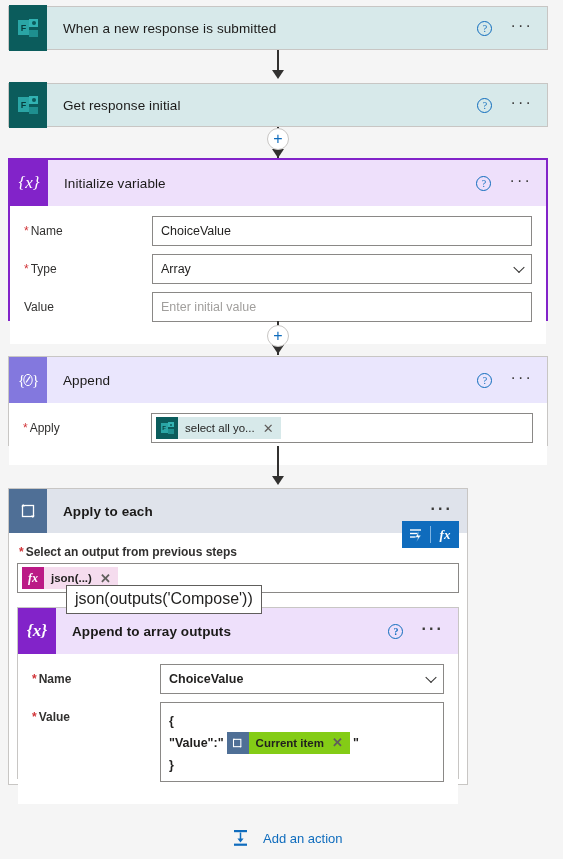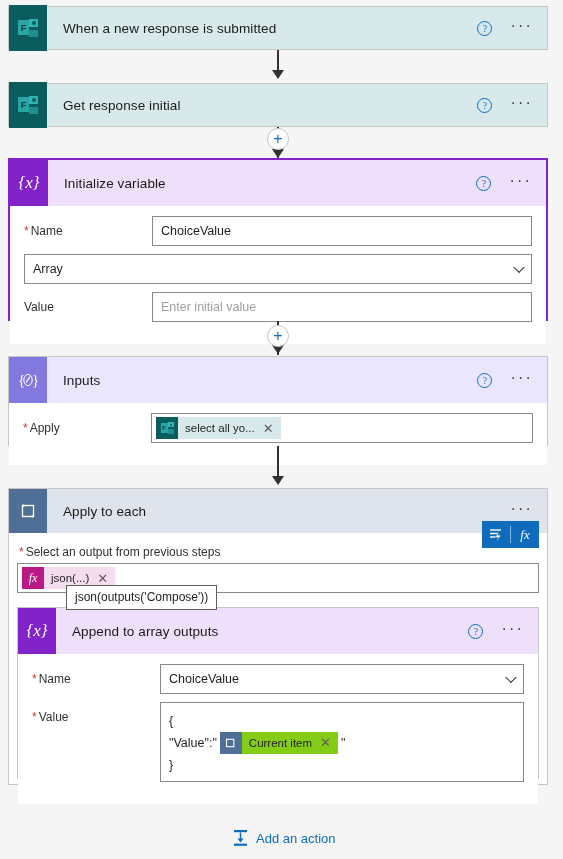--- a/index.html
+++ b/index.html
@@ -227,21 +227,21 @@
     display: flex;
     align-items: center;
     padding: 0 4px;
   }
 
   
   .tooltip {
     position: absolute;
     background: #ffffff;
     border: 1px solid #605e5c;
-    font-size: 12px;
+    font-size: 16px;
     color: #201f1e;
     padding: 4px 8px 5px 8px;
     white-space: nowrap;
     z-index: 40;
   }
 
   
   .conn { position: absolute; }
   .conn-line { position: absolute; width: 1.6px; background: #323130; left: 0; top: 0; }
   .arrow-head {
@@ -264,21 +264,21 @@
     line-height: 0;
     cursor: pointer;
     z-index: 5;
   }
 
   
   .add-action {
     position: absolute;
     display: flex;
     align-items: center;
-    gap: 7px;
+    gap: 14px;
     color: #0f6cbd;
     font-size: 13px;
     cursor: pointer;
   }
   .value-line { font-size: 12.5px; color: #201f1e; line-height: 22px; display:flex; align-items:center;}
 </style>
 </head>
 <body>
 
 <div id="canvas">
@@ -348,20 +348,23 @@
       <div class="field-row">
         <div class="field-label">
           <span class="req">*</span><span>Name</span>
         </div>
         <div class="field-ctl">
           <span>ChoiceValue</span>
         </div>
       </div>
 
       <div class="field-row">
+        <div class="field-label">
+          <span class="req">*</span><span>Type</span>
+        </div>
         <div class="field-ctl">
           <span>Array</span>
           <span class="chev"></span>
         </div>
       </div>
 
       <div class="field-row">
         <div class="field-label">
           <span>Value</span>
         </div>
@@ -384,21 +387,21 @@
   <div class="card compose-card" style="left:8px; top:356px; width:540px; height:90px;">
     <div class="card-head">
       <div class="card-icon compose-ico">
         <svg width="22" height="20" viewBox="0 0 22 20">
           <text x="1" y="15" font-family="Liberation Serif, serif" font-size="15" fill="#ffffff">{</text>
           <text x="15" y="15" font-family="Liberation Serif, serif" font-size="15" fill="#ffffff">}</text>
           <ellipse cx="11" cy="10" rx="4.2" ry="5.6" fill="none" stroke="#ffffff" stroke-width="1"></ellipse>
           <line x1="9" y1="12.5" x2="13" y2="6.6" stroke="#ffffff" stroke-width="1.3"></line>
         </svg>
       </div>
-      <div class="card-title">Inputs</div>
+      <div class="card-title">Append</div>
       <div class="head-actions">
         <div class="help-ico">?</div>
         <div class="dots">···</div>
       </div>
     </div>
     <div class="card-body">
       <div class="field-row">
         <div class="field-label">
           <span class="req">*</span><span>Apply</span>
         </div>
@@ -418,21 +421,21 @@
         </div>
       </div>
     </div>
   </div>
 
   <div class="conn" style="left:277px; top:446px; width:2px; height:40px;">
     <div class="conn-line" style="height:32px;"></div>
     <div class="arrow-head" style="top:30px;"></div>
   </div>
 
-  <div class="scope" style="left:8px; top:488px; width:540px; height:297px;">
+  <div class="scope" style="left:8px; top:488px; width:460px; height:297px;font-weight:bold;">
     <div class="scope-head">
       <div class="scope-ico">
         <svg width="19" height="18" viewBox="0 0 19 18">
           <rect x="3.5" y="3.5" width="11" height="11" fill="none" stroke="#ffffff" stroke-width="1.3"></rect>
           <path d="M2.5 4.5 L4.2 2.0 L5.9 4.5 Z" fill="#ffffff"></path>
           <path d="M12.1 13.5 L13.8 16.0 L15.5 13.5 Z" fill="#ffffff"></path>
         </svg>
       </div>
       <div class="card-title">Apply to each</div>
       <div class="head-actions">

